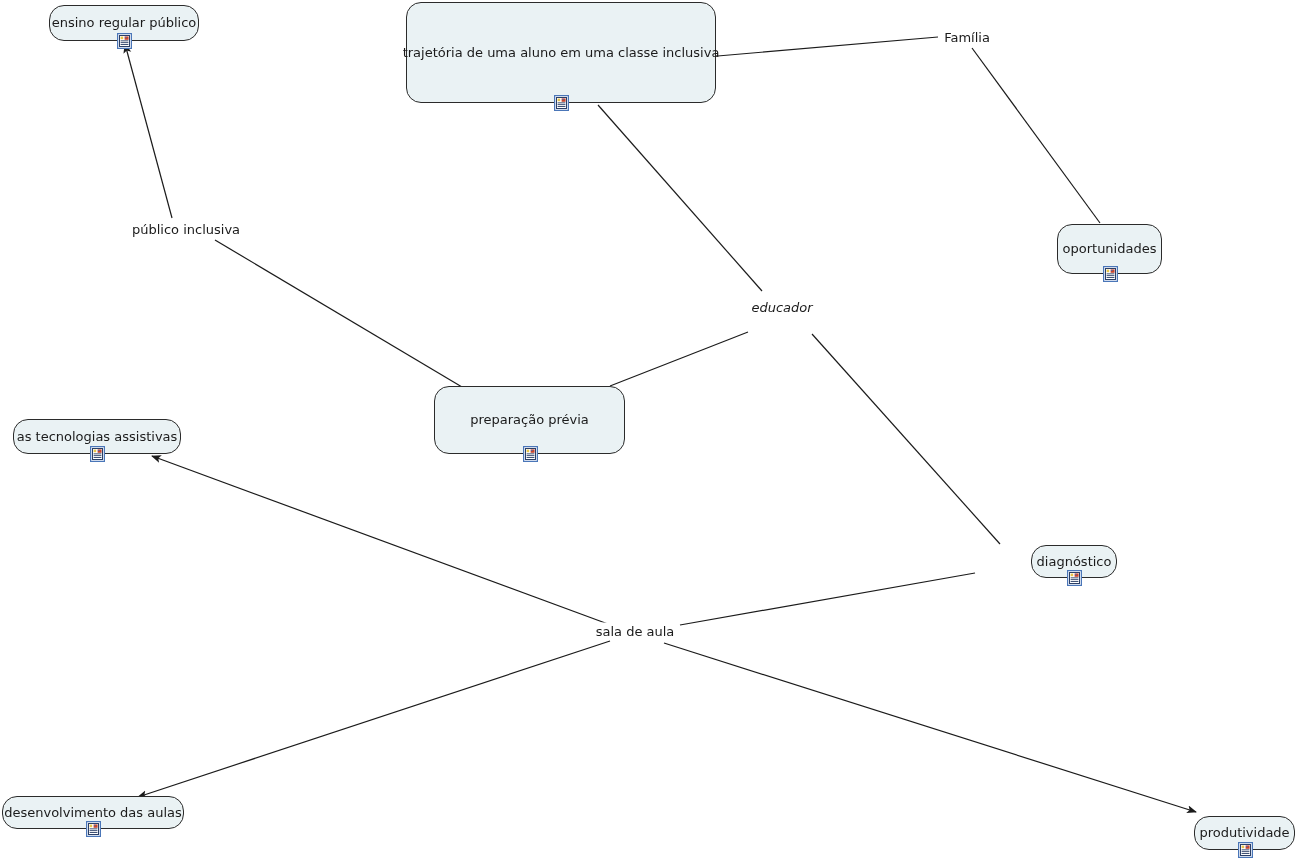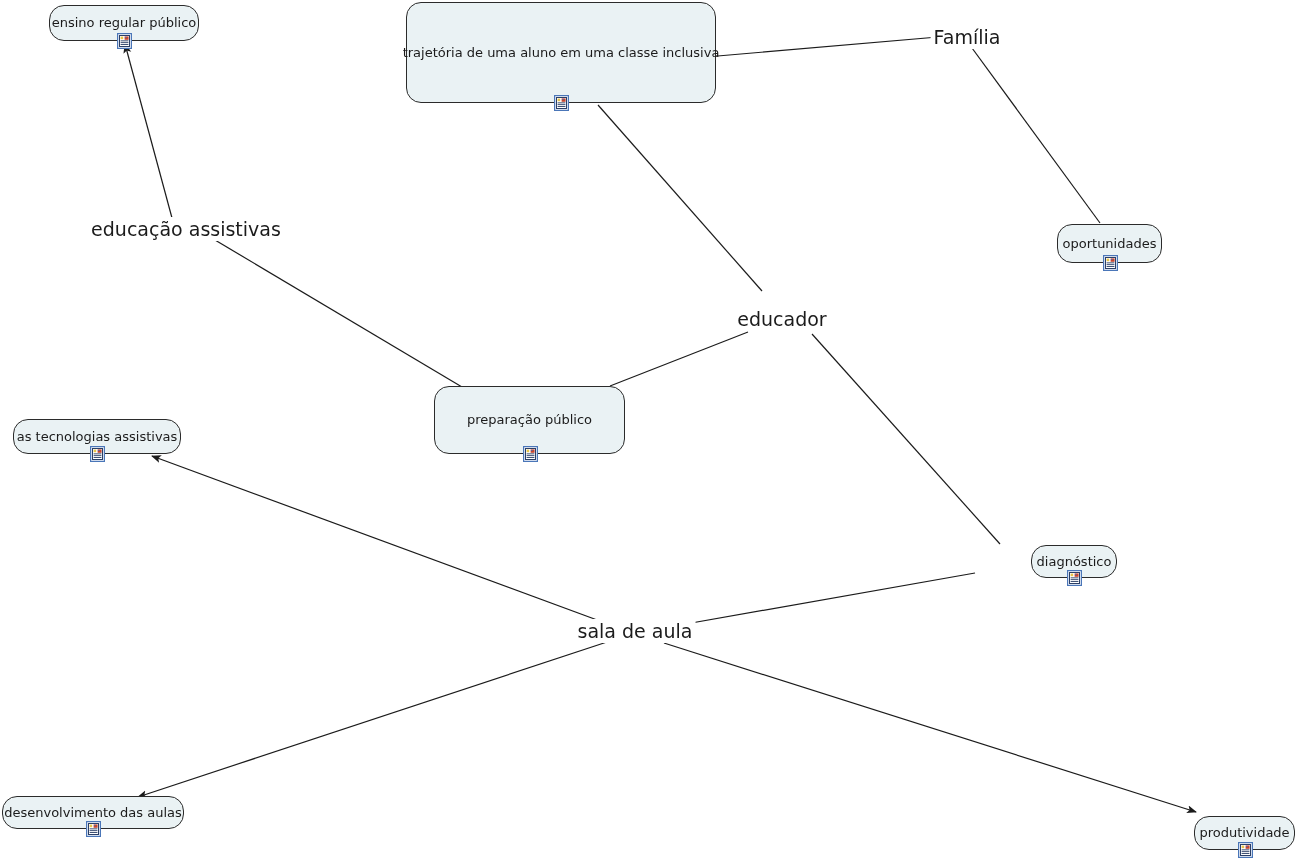--- a/index.html
+++ b/index.html
@@ -51,21 +51,21 @@
     width: 15px;
     height: 16px;
     left: 50%;
     margin-left: -7px;
     bottom: -9px;
     z-index: 5;
   }
   .edge-label {
     position: absolute;
     color: #1b1b1b;
-    font-size: 19px;
+    font-size: 13px;
     white-space: nowrap;
     background: #ffffff;
     padding: 1px 3px;
     z-index: 4;
     transform: translate(-50%, -50%);
   }
 </style>
 </head>
 <body>
 
@@ -110,35 +110,35 @@
           <rect x="0.5" y="0.5" width="14" height="15" fill="#e8eef6" stroke="#4a76b8" stroke-width="1.3"></rect>
           <rect x="2.5" y="2.5" width="10" height="11" fill="#ffffff" stroke="#2b3f66" stroke-width="1"></rect>
           <rect x="3.6" y="3.6" width="2.6" height="2.6" fill="#e8c54a"></rect>
           <rect x="7.6" y="3.4" width="4" height="3.4" fill="#c5462f"></rect>
           <rect x="8.2" y="3.9" width="1.2" height="1.1" fill="#3b6fc4"></rect>
           <rect x="3.6" y="7.4" width="7.8" height="0.9" fill="#2b3f66"></rect>
           <rect x="3.6" y="9.2" width="7.8" height="0.9" fill="#2b3f66"></rect>
           <rect x="3.6" y="11" width="7.8" height="0.9" fill="#2b3f66"></rect>
         </svg>
       </div>
-      <div class="node" style="left: 1057px; top: 224px; width: 105px; height: 39px; text-align: center;">
+      <div class="node" style="left: 1057px; top: 224px; width: 105px; height: 50px; text-align: center;">
         <span class="node-label">oportunidades</span>
         <svg class="note-icon" viewBox="0 0 15 16">
           <rect x="0.5" y="0.5" width="14" height="15" fill="#e8eef6" stroke="#4a76b8" stroke-width="1.3"></rect>
           <rect x="2.5" y="2.5" width="10" height="11" fill="#ffffff" stroke="#2b3f66" stroke-width="1"></rect>
           <rect x="3.6" y="3.6" width="2.6" height="2.6" fill="#e8c54a"></rect>
           <rect x="7.6" y="3.4" width="4" height="3.4" fill="#c5462f"></rect>
           <rect x="8.2" y="3.9" width="1.2" height="1.1" fill="#3b6fc4"></rect>
           <rect x="3.6" y="7.4" width="7.8" height="0.9" fill="#2b3f66"></rect>
           <rect x="3.6" y="9.2" width="7.8" height="0.9" fill="#2b3f66"></rect>
           <rect x="3.6" y="11" width="7.8" height="0.9" fill="#2b3f66"></rect>
         </svg>
       </div>
       <div class="node" style="left: 434px; top: 386px; width: 191px; height: 68px;">
-        <span class="node-label">preparação público</span>
+        <span class="node-label">preparação prévia</span>
         <svg class="note-icon" viewBox="0 0 15 16">
           <rect x="0.5" y="0.5" width="14" height="15" fill="#e8eef6" stroke="#4a76b8" stroke-width="1.3"></rect>
           <rect x="2.5" y="2.5" width="10" height="11" fill="#ffffff" stroke="#2b3f66" stroke-width="1"></rect>
           <rect x="3.6" y="3.6" width="2.6" height="2.6" fill="#e8c54a"></rect>
           <rect x="7.6" y="3.4" width="4" height="3.4" fill="#c5462f"></rect>
           <rect x="8.2" y="3.9" width="1.2" height="1.1" fill="#3b6fc4"></rect>
           <rect x="3.6" y="7.4" width="7.8" height="0.9" fill="#2b3f66"></rect>
           <rect x="3.6" y="9.2" width="7.8" height="0.9" fill="#2b3f66"></rect>
           <rect x="3.6" y="11" width="7.8" height="0.9" fill="#2b3f66"></rect>
         </svg>
@@ -191,17 +191,17 @@
           <rect x="7.6" y="3.4" width="4" height="3.4" fill="#c5462f"></rect>
           <rect x="8.2" y="3.9" width="1.2" height="1.1" fill="#3b6fc4"></rect>
           <rect x="3.6" y="7.4" width="7.8" height="0.9" fill="#2b3f66"></rect>
           <rect x="3.6" y="9.2" width="7.8" height="0.9" fill="#2b3f66"></rect>
           <rect x="3.6" y="11" width="7.8" height="0.9" fill="#2b3f66"></rect>
         </svg>
       </div>
     </div>
   <div id="edge-labels-group">
       <div class="edge-label" style="left: 967px; top: 37px;">Família</div>
-      <div class="edge-label" style="left: 186px; top: 229px;">educação assistivas</div>
-      <div class="edge-label" style="left: 782px; top: 319px;">educador</div>
+      <div class="edge-label" style="left: 186px; top: 229px;">público inclusiva</div>
+      <div class="edge-label" style="left: 782px; top: 307px; font-style: italic;">educador</div>
       <div class="edge-label" style="left: 635px; top: 631px;">sala de aula</div>
     </div>
 </div>
 
 </body></html>

